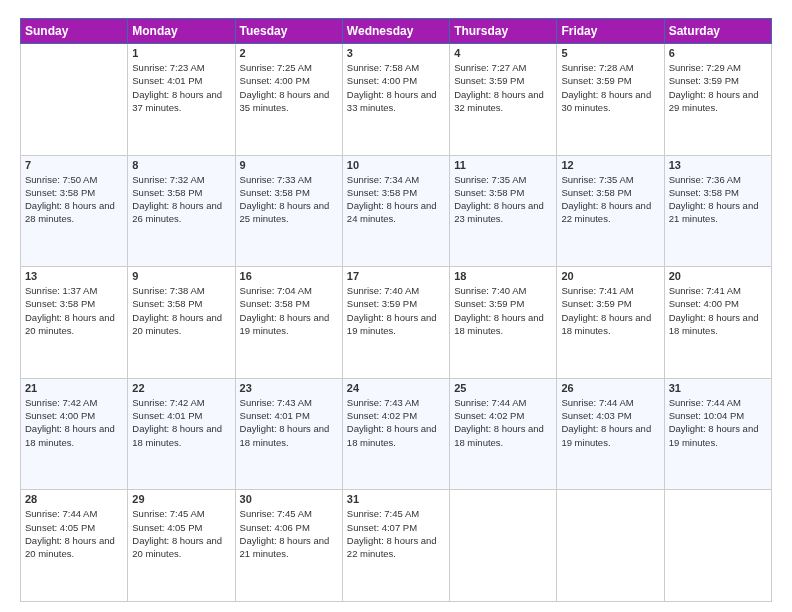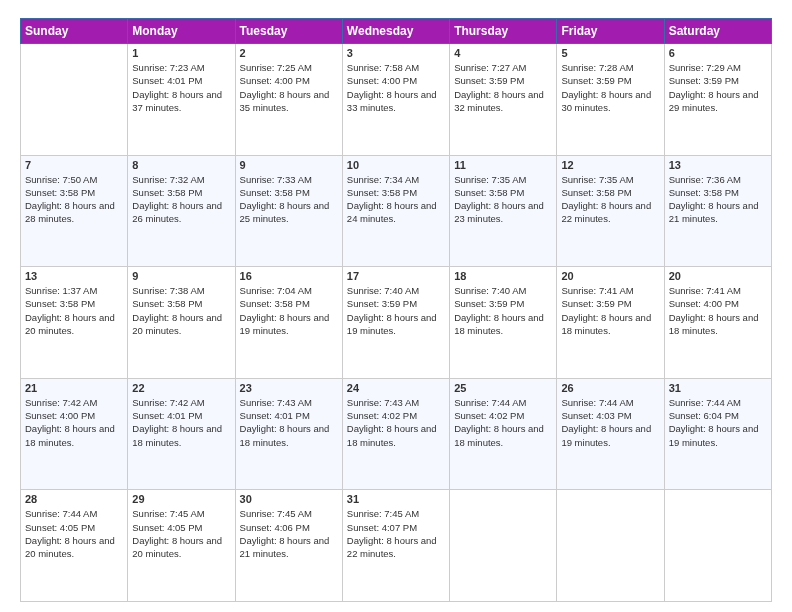--- a/index.html
+++ b/index.html
@@ -259,21 +259,21 @@
       </td>
           <td>
         <span class="day-num">26</span>
         <span class="cell-line">Sunrise: 7:44 AM</span>
         <span class="cell-line">Sunset: 4:03 PM</span>
         <span class="cell-line">Daylight: 8 hours and 19 minutes.</span>
       </td>
           <td>
         <span class="day-num">31</span>
         <span class="cell-line">Sunrise: 7:44 AM</span>
-        <span class="cell-line">Sunset: 6:04 PM</span>
+        <span class="cell-line">Sunset: 10:04 PM</span>
         <span class="cell-line">Daylight: 8 hours and 19 minutes.</span>
       </td>
         </tr>
         <tr>
           <td>
         <span class="day-num">28</span>
         <span class="cell-line">Sunrise: 7:44 AM</span>
         <span class="cell-line">Sunset: 4:05 PM</span>
         <span class="cell-line">Daylight: 8 hours and 20 minutes.</span>
       </td>

